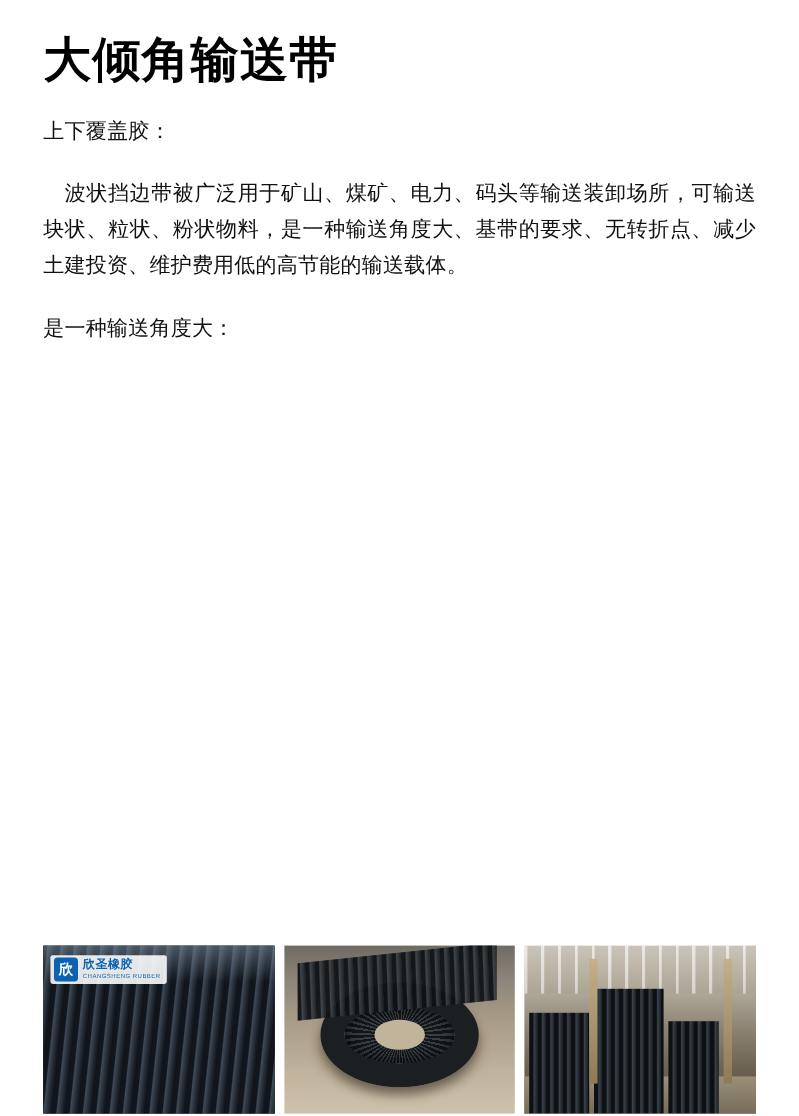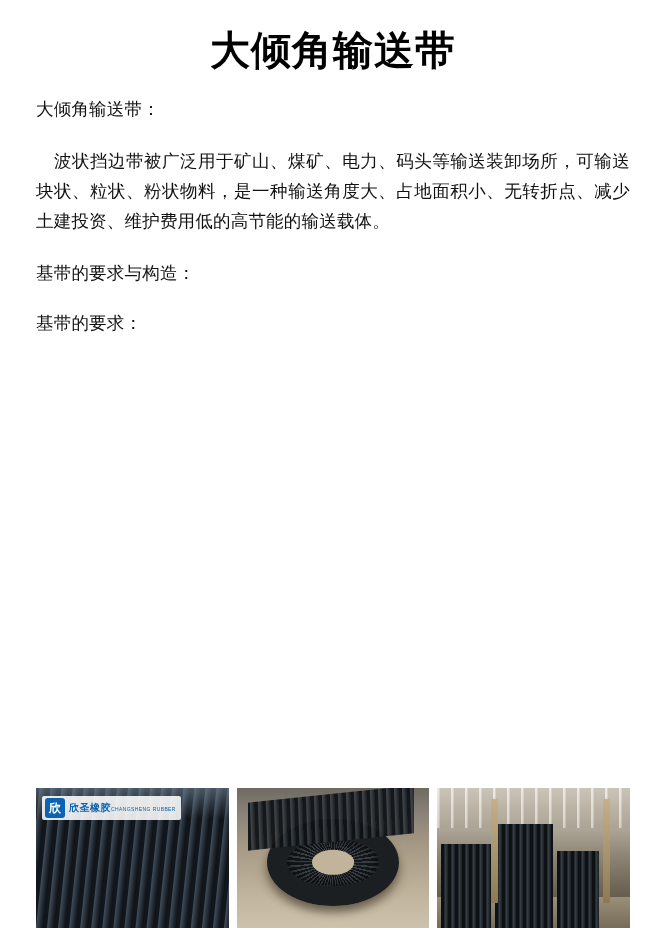--- a/index.html
+++ b/index.html
@@ -15,21 +15,20 @@
     overflow: hidden;
   }
   .page {
     position: relative;
     width: 666px;
     height: 930px;
     box-sizing: border-box;
     padding: 0 36px;
   }
   .doc-title {
-    text-align: center;
     font-size: 40px;
     line-height: 1.1;
     font-weight: 700;
     letter-spacing: 1px;
     color: #000000;
     margin: 28px 0 22px 0;
   }
   .para {
     font-size: 17.5px;
     line-height: 30px;
@@ -95,23 +94,22 @@
     background: #0b62b0;
     color: #ffffff;
     font-size: 12px;
     font-weight: 700;
     line-height: 20px;
     text-align: center;
     font-family: "Liberation Serif", serif;
   }
   .logo-text {
     display: flex;
-    flex-direction: row;
+    flex-direction: column;
     line-height: 1;
-    align-items: center;
   }
   .logo-cn {
     font-size: 10px;
     font-weight: 700;
     color: #0b62b0;
     letter-spacing: 0.5px;
   }
   .logo-en {
     font-size: 5px;
     color: #0b62b0;
@@ -199,28 +197,27 @@
     background: linear-gradient(180deg, #9a8f78 0%, #776c58 100%);
   }
 </style>
 </head>
 <body>
 
 <div class="page">
 
   <h1 class="doc-title">大倾角输送带</h1>
 
-  <p class="para">大倾角输送带：</p>
-
-
-  <p class="para indent">波状挡边带被广泛用于矿山、煤矿、电力、码头等输送装卸场所，可输送块状、粒状、粉状物料，是一种输送角度大、占地面积小、无转折点、减少土建投资、维护费用低的高节能的输送载体。</p>
-
-  <p class="para tight">基带的要求与构造：</p>
-
-  <p class="para tight">基带的要求：</p>
+  <p class="para">上下覆盖胶：</p>
+
+
+  <p class="para indent">波状挡边带被广泛用于矿山、煤矿、电力、码头等输送装卸场所，可输送块状、粒状、粉状物料，是一种输送角度大、基带的要求、无转折点、减少土建投资、维护费用低的高节能的输送载体。</p>
+
+  <p class="para tight">是一种输送角度大：</p>
+
 
 
   <div class="gallery">
 
     <div class="photo photo-1">
       <div class="logo-badge">
         <div class="logo-mark">欣</div>
         <div class="logo-text">
           <span class="logo-cn">欣圣橡胶</span>
           <span class="logo-en">CHANGSHENG RUBBER</span>

